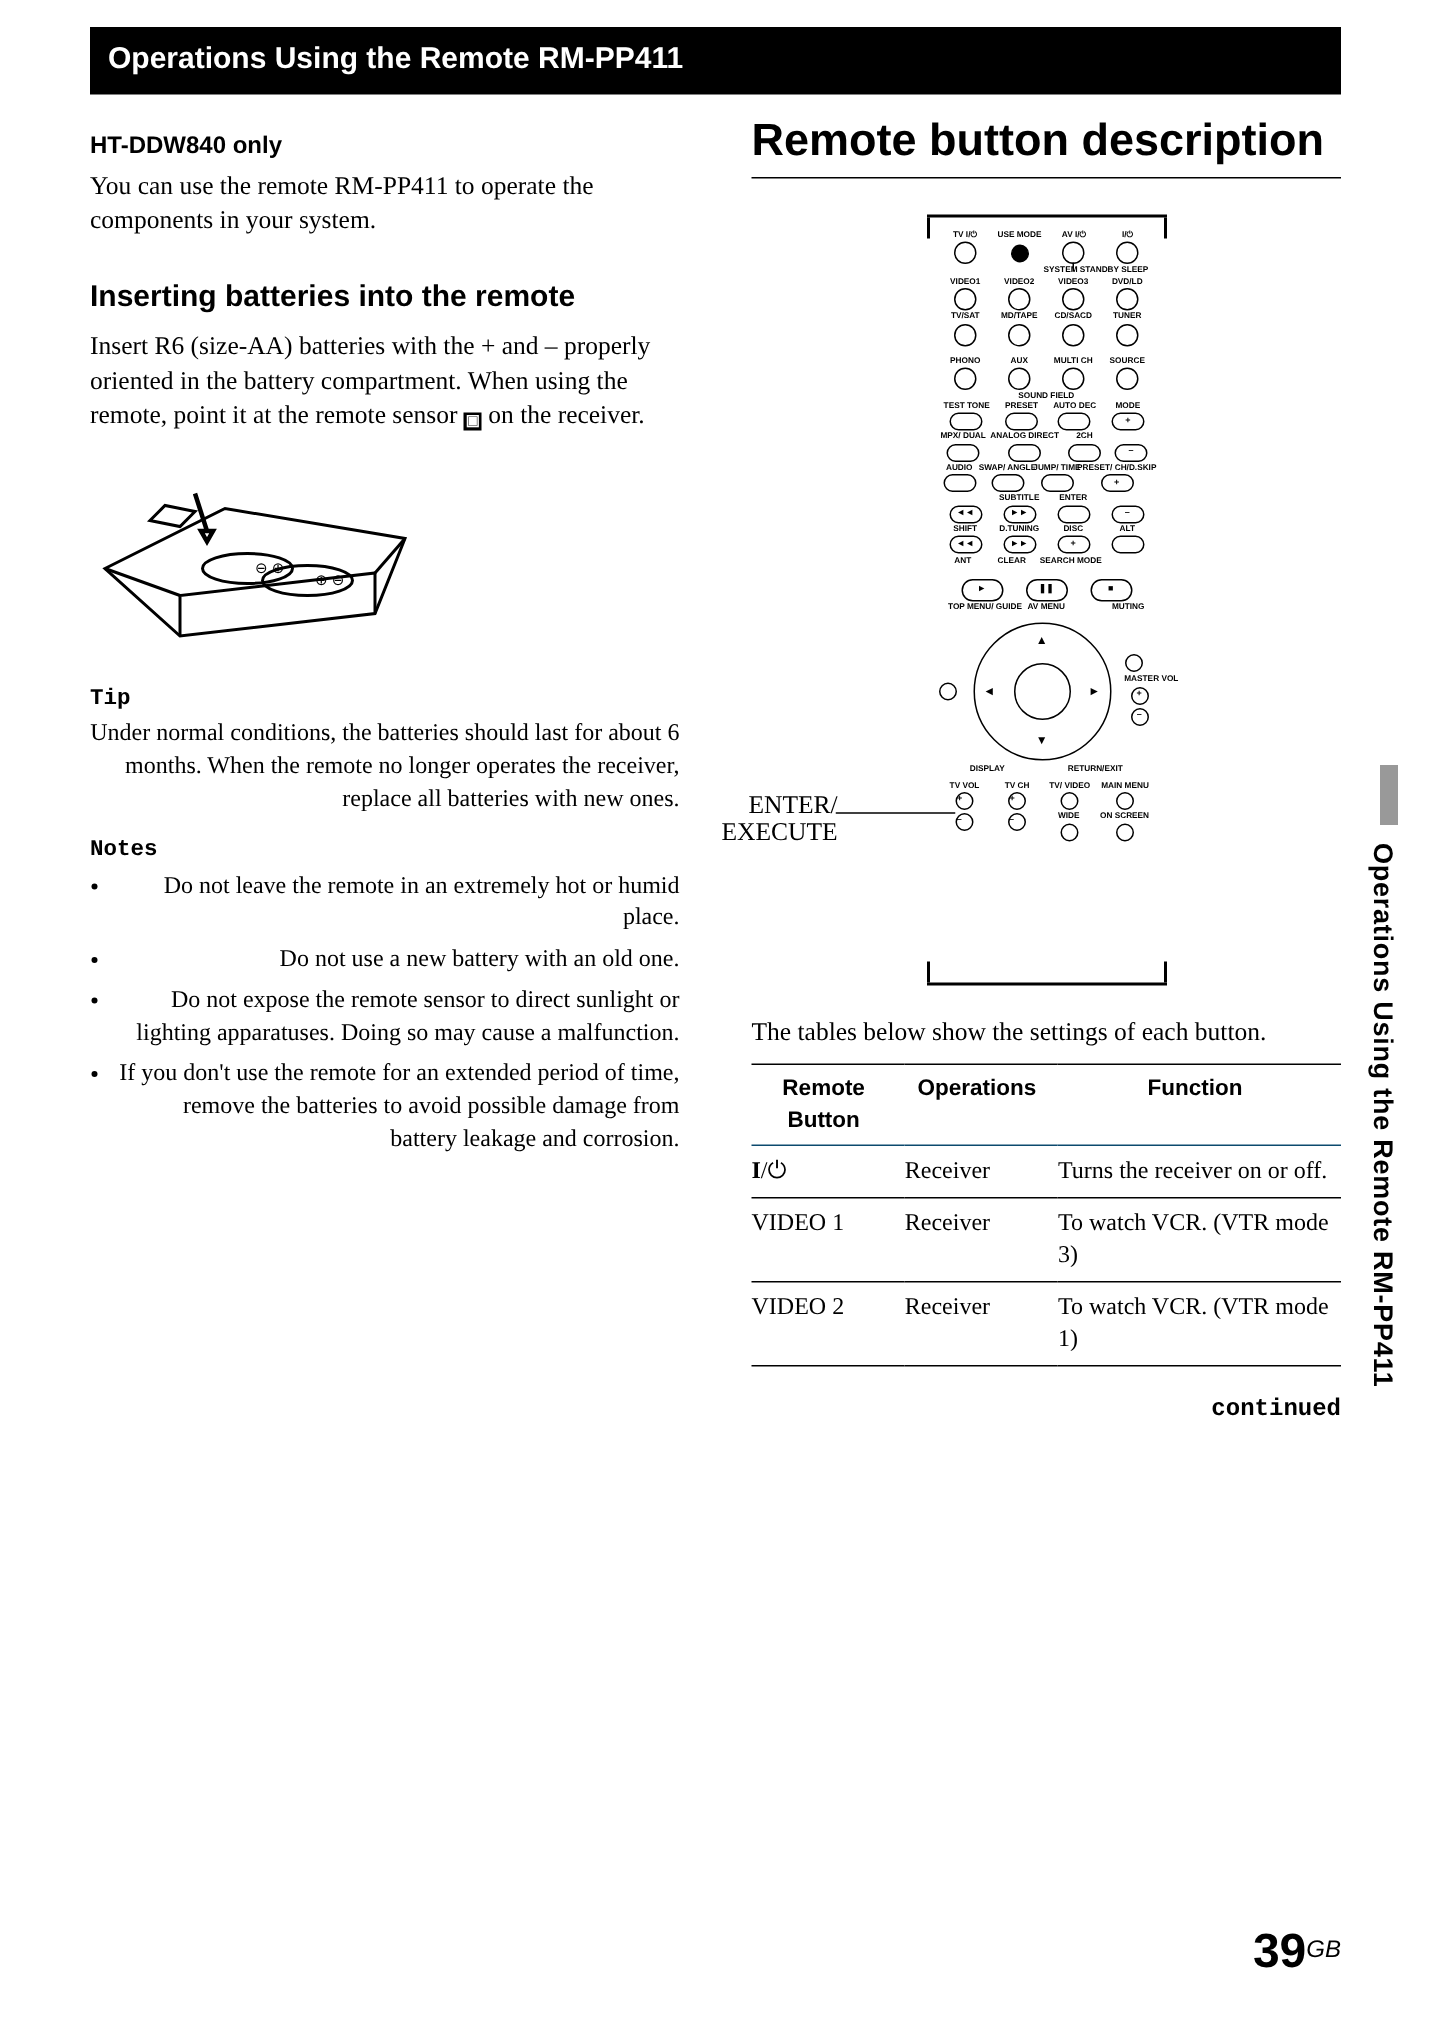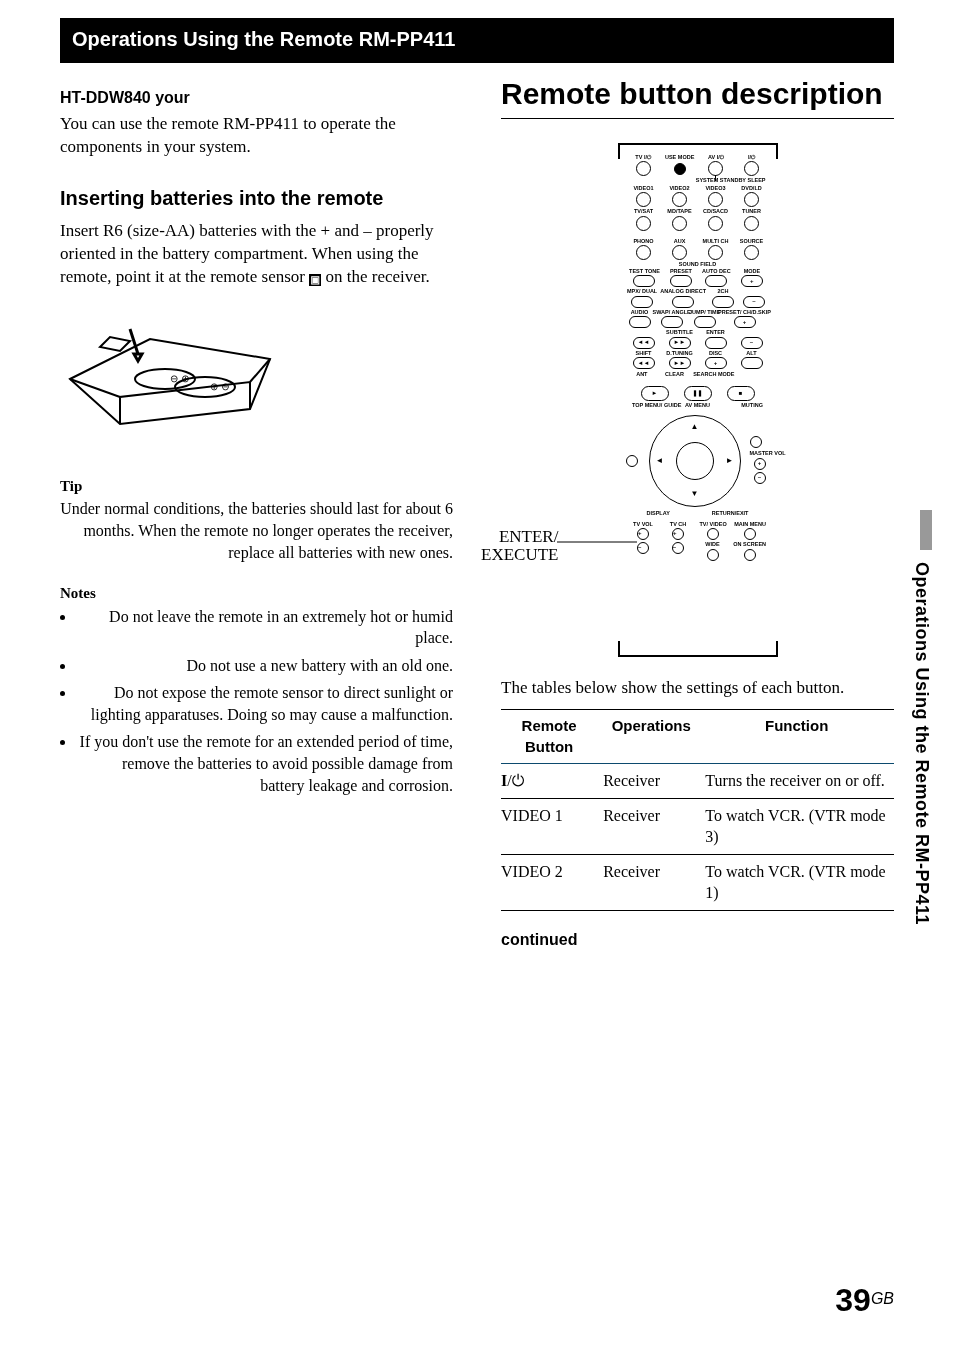--- a/index.html
+++ b/index.html
@@ -60,24 +60,24 @@
     line-height: 1.2;
     margin: 28px 0 10px 0;
   }
   .body-para { margin: 0 0 14px 0; }
   .battery-art {
     width: 220px;
     height: 120px;
     margin: 6px 0 20px 0;
   }
   .tip-label, .notes-label {
-    font-family: Liberation Serif, serif;
+    font-family: Liberation Mono, monospace;
     font-weight: 900;
     font-size: 15px;
-    margin: 20px 0 2px 0;
+    margin: 0 0 2px 0;
   }
   .tip-text, .notes-list li {
     font-size: 16px;
     text-align: right;
   }
   .notes-list {
     margin: 2px 0 0 0;
     padding-left: 16px;
   }
   .notes-list li { margin-bottom: 6px; }
@@ -153,23 +153,23 @@
     border-bottom: 1px solid #0c4a6e;
     padding: 6px 6px 6px 0;
     vertical-align: top;
   }
   table.btn-table td {
     border-bottom: 1px solid #000;
     padding: 6px 6px 6px 0;
     vertical-align: top;
   }
   .continued {
-    font-family: Liberation Sans, sans-serif;
+    font-family: Liberation Mono, monospace;
     font-weight: bold; font-size: 16px;
-    text-align: left;
+    text-align: right;
     margin-top: 18px;
   }
   .side-tab {
     position: absolute;
     right: 22px;
     top: 510px;
     width: 22px;
     height: 560px;
   }
   .side-tab .mark {
@@ -212,21 +212,21 @@
 </head>
 <body>
 
 <div class="black-bar">
   <span>Operations Using the Remote RM-PP411</span>
 </div>
 
 <div class="page">
 
   <div class="col left">
-    <div class="model-sub">HT-DDW840 your</div>
+    <div class="model-sub">HT-DDW840 only</div>
     <p class="intro-para">You can use the remote RM-PP411 to operate the components in your system.</p>
 
 
     <h2 class="subsection-head">Inserting batteries into the remote</h2>
 
     <p class="body-para">
       <span>Insert R6 (size-AA) batteries with the + and – properly oriented in the battery compartment. When using the remote, point it at the remote sensor </span><span class="ir-icon">▣</span><span> on the receiver.</span>
     </p>
 
     <svg class="battery-art" viewBox="0 0 220 120">

